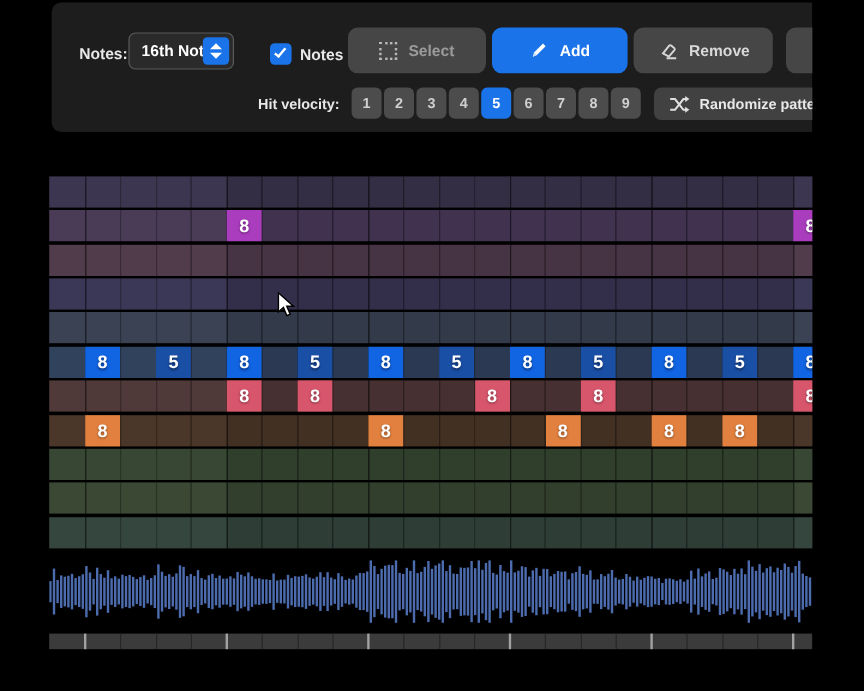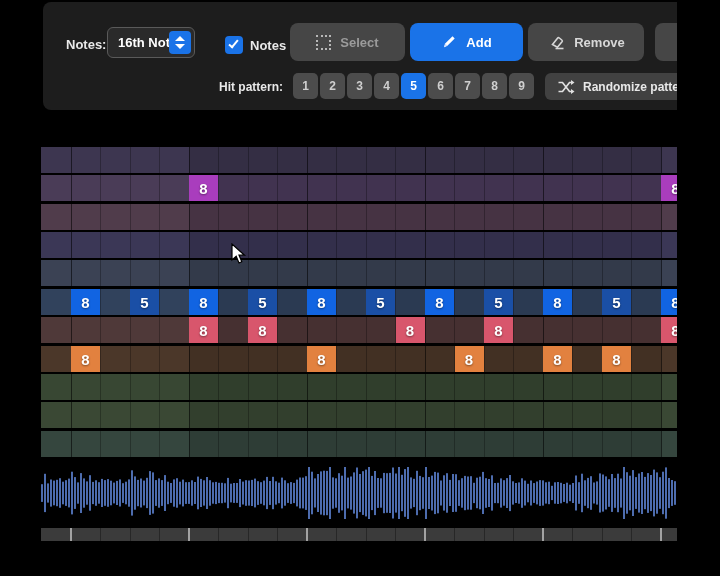--- a/index.html
+++ b/index.html
@@ -116,21 +116,21 @@
       </svg>
       <span>Remove</span>
     </div>
 
     <div id="partial-btn" class="tb-btn grey-btn">
       <svg class="icon-svg" width="18" height="18" viewBox="0 0 18 18">
         <circle cx="9" cy="9" r="6.5" fill="none" stroke="#d8d8d8" stroke-width="2"></circle>
       </svg>
     </div>
 
-    <span id="hv-label" class="tb-abs lbl">Hit pattern:</span>
+    <span id="hv-label" class="tb-abs lbl">Hit velocity:</span>
     <div id="vel-row">
         <div class="vel-btn">1</div>
         <div class="vel-btn">2</div>
         <div class="vel-btn">3</div>
         <div class="vel-btn">4</div>
         <div class="vel-btn sel">5</div>
         <div class="vel-btn">6</div>
         <div class="vel-btn">7</div>
         <div class="vel-btn">8</div>
         <div class="vel-btn">9</div>

